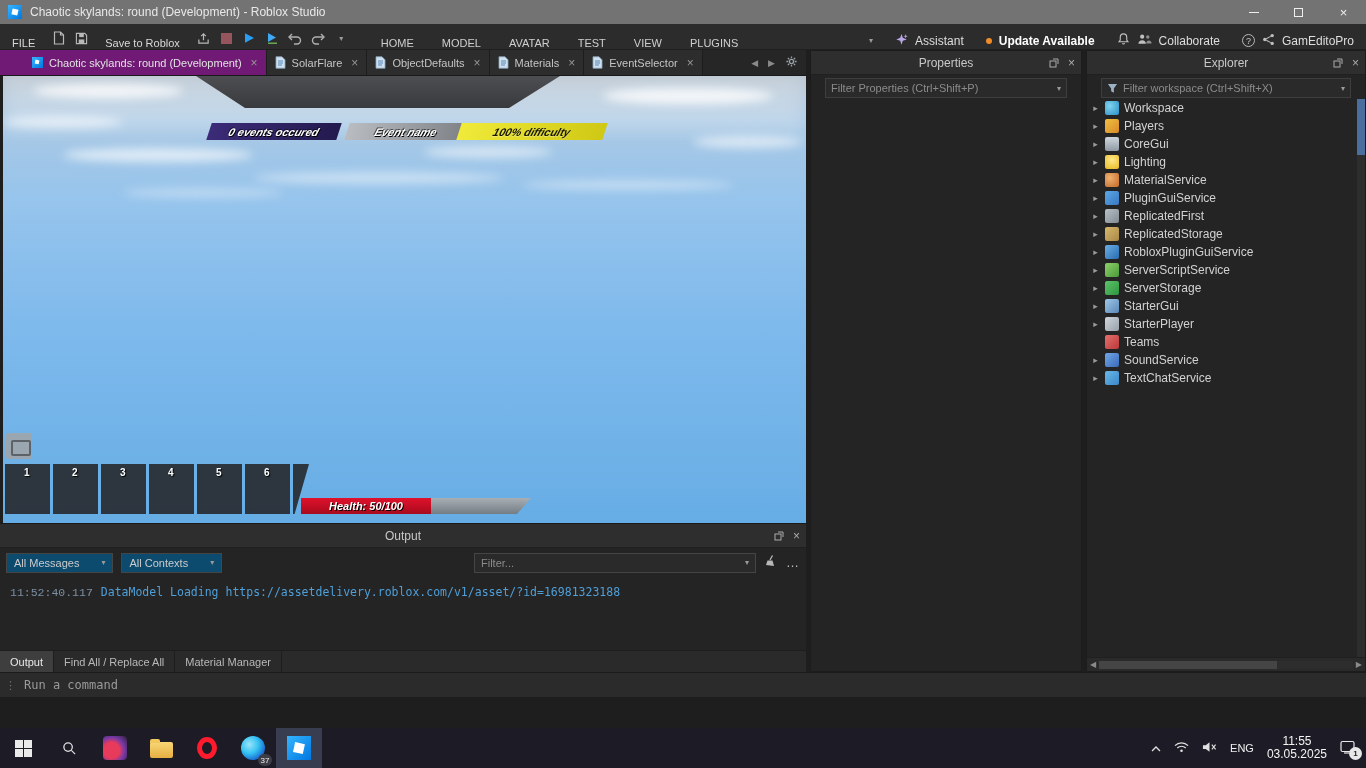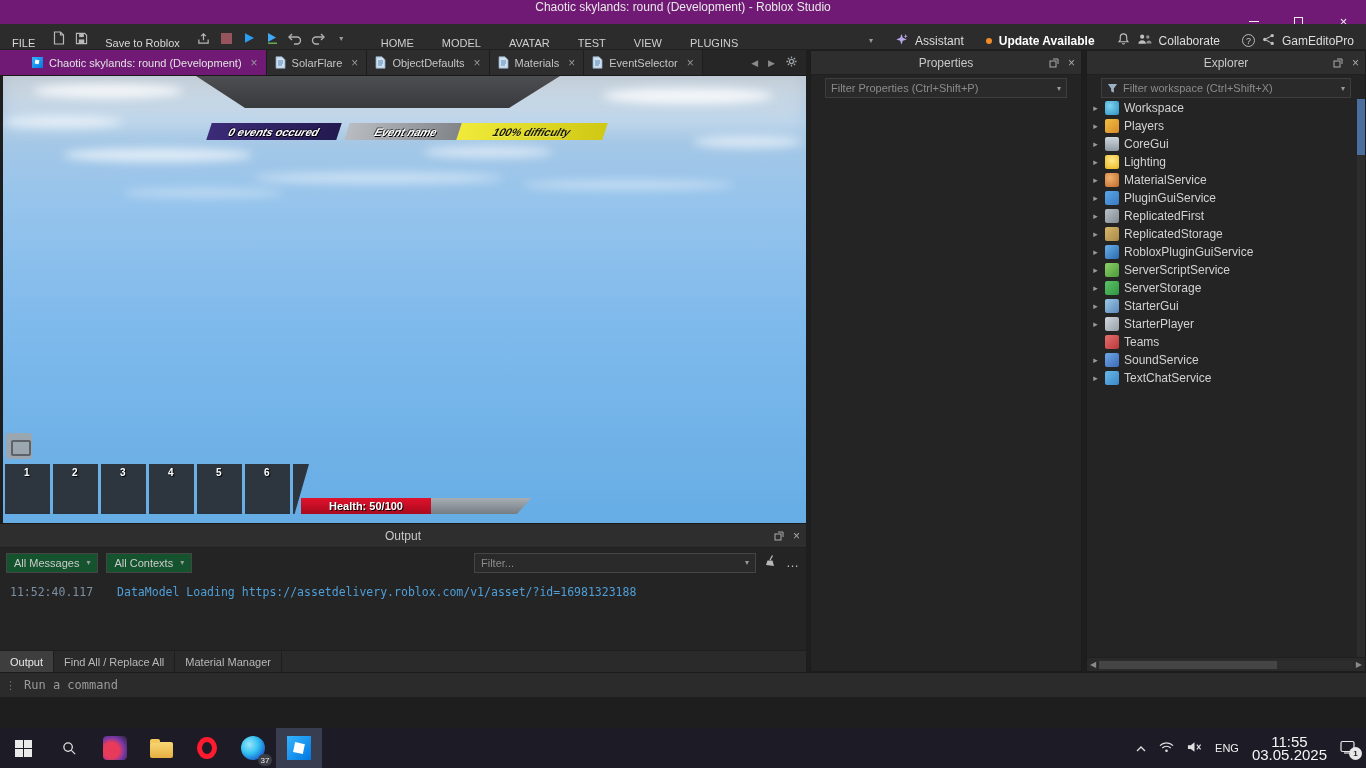--- a/index.html
+++ b/index.html
@@ -1,20 +1,20 @@
 <!DOCTYPE html>
 <html><head>
 <meta charset="utf-8">
 <style>
   *{margin:0;padding:0;box-sizing:border-box;}
   html,body{width:1366px;height:768px;overflow:hidden;}
   body{font-family:"Liberation Sans",sans-serif;background:#1e1e1e;color:#ccc;font-size:12px;position:relative;}
 
   
-  #titlebar{position:absolute;left:0;top:0;width:1366px;height:24px;background:#701a75;display:flex;align-items:center;color:#e8e8e8;flex-direction:column;}
+  #titlebar{position:absolute;left:0;top:0;width:1366px;height:24px;background:#737373;display:flex;align-items:center;color:#e8e8e8;}
   .rbx-logo{background:linear-gradient(135deg,#35b5ff,#0077e0);position:relative;display:inline-block;}
   .rbx-logo::after{content:"";position:absolute;left:30%;top:30%;width:40%;height:40%;background:#fff;transform:rotate(12deg);}
   #titlebar .app-ic{width:14px;height:14px;margin:0 8px;}
   #titlebar .t-title{font-size:12px;}
   .win-controls{margin-left:auto;display:flex;height:100%;}
   .win-controls .wc{width:45px;height:100%;display:flex;align-items:center;justify-content:center;color:#efefef;font-size:13px;}
   .wc .maxbox{width:9px;height:9px;border:1px solid #efefef;display:inline-block;}
   .wc .minbar{width:10px;height:1px;background:#efefef;display:inline-block;}
 
   
@@ -52,21 +52,21 @@
   #banner-name{left:344px;width:118px;background:linear-gradient(90deg,#b9bcc0,#7e8286);}
   #banner-diff{left:456px;width:146px;background:linear-gradient(90deg,#f0ea3a,#cfc814);}
   #banner-diff .btxt{color:#151500;text-shadow:0 1px 0 rgba(255,255,255,.35);}
   .backpack{position:absolute;left:3px;top:357px;width:26px;height:26px;background:rgba(158,164,170,.9);border-radius:3px;}
   .backpack::after{content:"";position:absolute;left:5px;top:7px;width:16px;height:12px;border:2px solid #5c6268;border-radius:2px;}
   .slot{position:absolute;top:388px;width:45px;height:50px;background:rgba(36,36,40,.88);color:#fff;
     font-size:10px;font-weight:bold;padding:3px 0 0 19px;text-shadow:1px 1px 1px #000;}
   .slot-tail{position:absolute;top:388px;left:290px;width:16px;height:50px;background:rgba(36,36,40,.88);
     clip-path:polygon(0 0,100% 0,10% 100%,0 100%);}
   .health-red{position:absolute;left:298px;top:422px;width:130px;height:16px;display:flex;align-items:center;justify-content:center;
-    background:linear-gradient(180deg,#e0122c,#a80a1e);color:#fff;font-size:11px;font-weight:bold;text-shadow:1px 1px 0 #000;}
+    background:linear-gradient(180deg,#e0122c,#a80a1e);color:#fff;font-size:11px;font-weight:bold;text-shadow:1px 1px 0 #000;font-style:italic;}
   .health-gray{position:absolute;left:428px;top:422px;width:100px;height:16px;
     background:linear-gradient(180deg,#a7aeb4,#757d84);clip-path:polygon(0 0,100% 0,calc(100% - 14px) 100%,0 100%);}
 
   
   .panel-header{height:24px;background:#2e2e2e;display:flex;align-items:center;justify-content:center;position:relative;
     color:#c8c8c8;font-size:12px;border-bottom:1px solid #202020;}
   .panel-header .hicons{position:absolute;right:6px;top:0;height:100%;display:flex;align-items:center;gap:9px;color:#ababab;font-size:12px;}
   .filter-row{margin:3px 14px;height:20px;border:1px solid #3e3e3e;background:#2a2a2a;display:flex;align-items:center;padding:0 5px;gap:5px;}
   .filter-row input{flex:1;background:transparent;border:none;outline:none;color:#bbb;font-size:11px;font-family:"Liberation Sans",sans-serif;}
   .filter-row input::placeholder{color:#8b8b8b;opacity:1;}
@@ -100,26 +100,26 @@
   .i-textchatservice{background:linear-gradient(135deg,#6ab8e8,#3a88c8);}
   .vscroll{position:absolute;right:0;top:48px;width:8px;bottom:14px;background:#2d2d2d;}
   .vthumb{position:absolute;top:0;left:0;width:8px;height:56px;background:#4a6e9e;}
   .hscroll{position:absolute;left:0;bottom:0;height:14px;width:100%;background:#2a2a2a;display:flex;align-items:center;justify-content:space-between;color:#8a8a8a;font-size:8px;padding:0 3px;border-top:1px solid #202020;}
   .htrack{flex:1;height:8px;margin:0 3px;background:#2d2d2d;position:relative;}
   .hthumb{position:absolute;left:0;top:0;height:8px;width:70%;background:#454545;}
 
   
   #output{position:absolute;left:0;top:523px;width:806px;height:127px;background:#242424;border-top:1px solid #1a1a1a;}
   #output .toolbar{height:29px;display:flex;align-items:center;padding:0 6px;gap:8px;}
-  .dropdown{height:20px;background:#14532d;border:1px solid #454545;display:flex;align-items:center;gap:7px;padding:0 7px;font-size:11px;color:#ccc;justify-content:space-between;}
+  .dropdown{height:20px;background:#0c4a6e;border:1px solid #454545;display:flex;align-items:center;gap:22px;padding:0 7px;font-size:11px;color:#ccc;justify-content:space-between;}
   .filter-combo{display:flex;align-items:center;width:282px;height:20px;border:1px solid #454545;background:#2a2a2a;padding:0 6px;gap:5px;}
   .filter-combo input{flex:1;background:transparent;border:none;outline:none;color:#bbb;font-size:11px;font-family:"Liberation Sans",sans-serif;}
   .filter-combo input::placeholder{color:#8b8b8b;opacity:1;}
   #output .log{padding:8px 10px;font-family:"DejaVu Sans Mono",monospace;font-size:11.5px;white-space:nowrap;}
-  .log .ts{color:#7b8fa3;margin-right:24px;}
+  .log .ts{color:#7b8fa3;margin-right:8px;font-family:Liberation Mono, monospace;}
   .log .msg{color:#4f9fd8;}
   .more-btn{color:#bbb;font-size:13px;letter-spacing:1px;}
 
   
   #bottom-tabs{position:absolute;left:0;top:650px;width:806px;height:22px;background:#2a2a2a;display:flex;border-top:1px solid #1e1e1e;}
   .btab{padding:0 10px;display:flex;align-items:center;font-size:11px;color:#b8b8b8;border-right:1px solid #1e1e1e;}
   .btab.active{background:#3e3e3e;color:#e8e8e8;}
 
   
   #commandbar{position:absolute;left:0;top:672px;width:1366px;height:25px;background:#2b2b2b;border-top:1px solid #1b1b1b;
@@ -137,21 +137,21 @@
   .win-logo span{background:#eaeaea;}
   .appic1{width:24px;height:24px;border-radius:4px;background:radial-gradient(circle at 35% 60%,#e83a5a 0 38%,#7a3aa8 60%,#2a2035 100%);}
   .folder-ic{width:23px;height:16px;background:linear-gradient(180deg,#f8d775,#e6af42);border-radius:2px;position:relative;margin-top:4px;}
   .folder-ic::before{content:"";position:absolute;left:0;top:-3px;width:10px;height:4px;background:#f3c95e;border-radius:2px 2px 0 0;}
   .opera-ic{width:20px;height:22px;border-radius:50%;border:5px solid #ff1b2d;}
   .edge-ic{width:24px;height:24px;border-radius:50%;background:radial-gradient(circle at 35% 35%,#9be3f9,#36c3f2 40%,#1b6fd4 72%,#123f8f);}
   .badge{position:absolute;right:4px;bottom:2px;min-width:14px;height:12px;border-radius:7px;background:#3d3d46;color:#f0f0f0;
     font-size:8px;display:flex;align-items:center;justify-content:center;padding:0 2px;}
   .tray{margin-left:auto;display:flex;align-items:center;gap:13px;padding-right:10px;}
   .tray .txt{color:#f0f0f0;font-size:11px;}
-  .clock{color:#f4f4f4;font-size:15px;line-height:13px;text-align:center;}
+  .clock{color:#f4f4f4;font-size:12px;line-height:13px;text-align:center;}
   .notif-wrap{position:relative;}
   .nbadge{position:absolute;right:-6px;bottom:-3px;width:13px;height:13px;border-radius:50%;background:#e8e8e8;color:#222;
     font-size:8px;font-weight:bold;display:flex;align-items:center;justify-content:center;}
 </style>
 </head>
 <body>
 
 <div id="app">
 
   <div id="titlebar">

